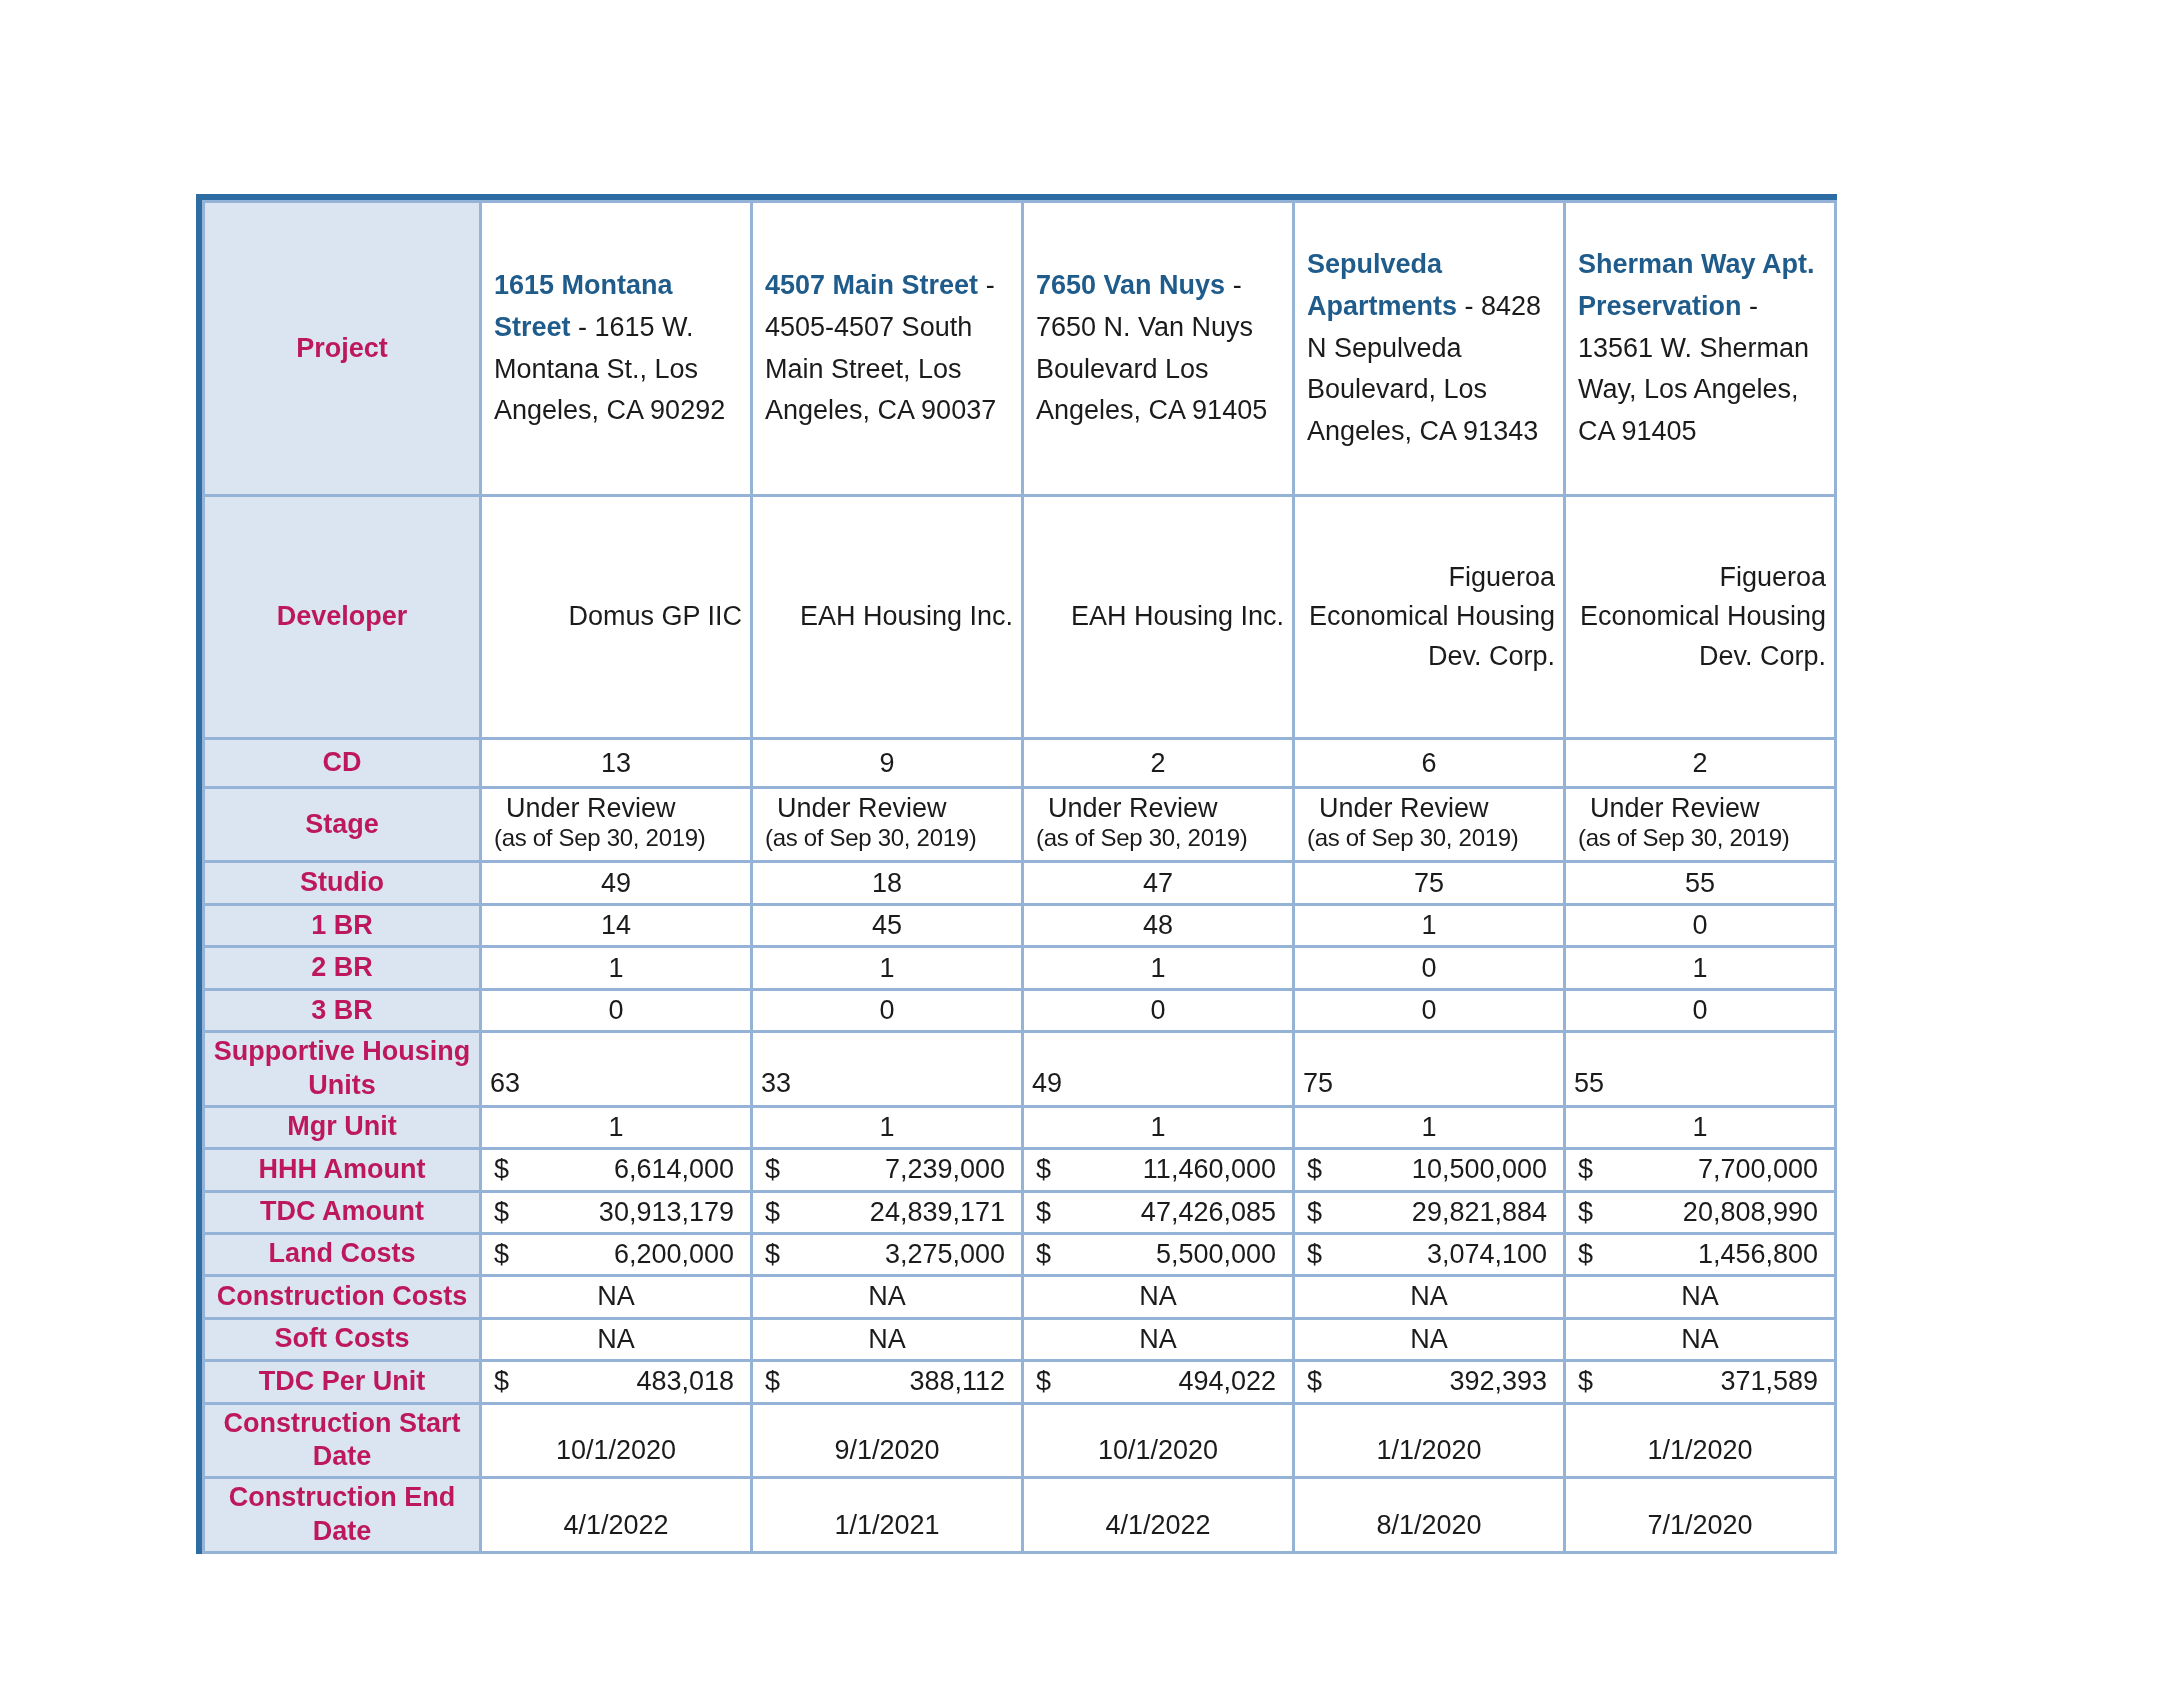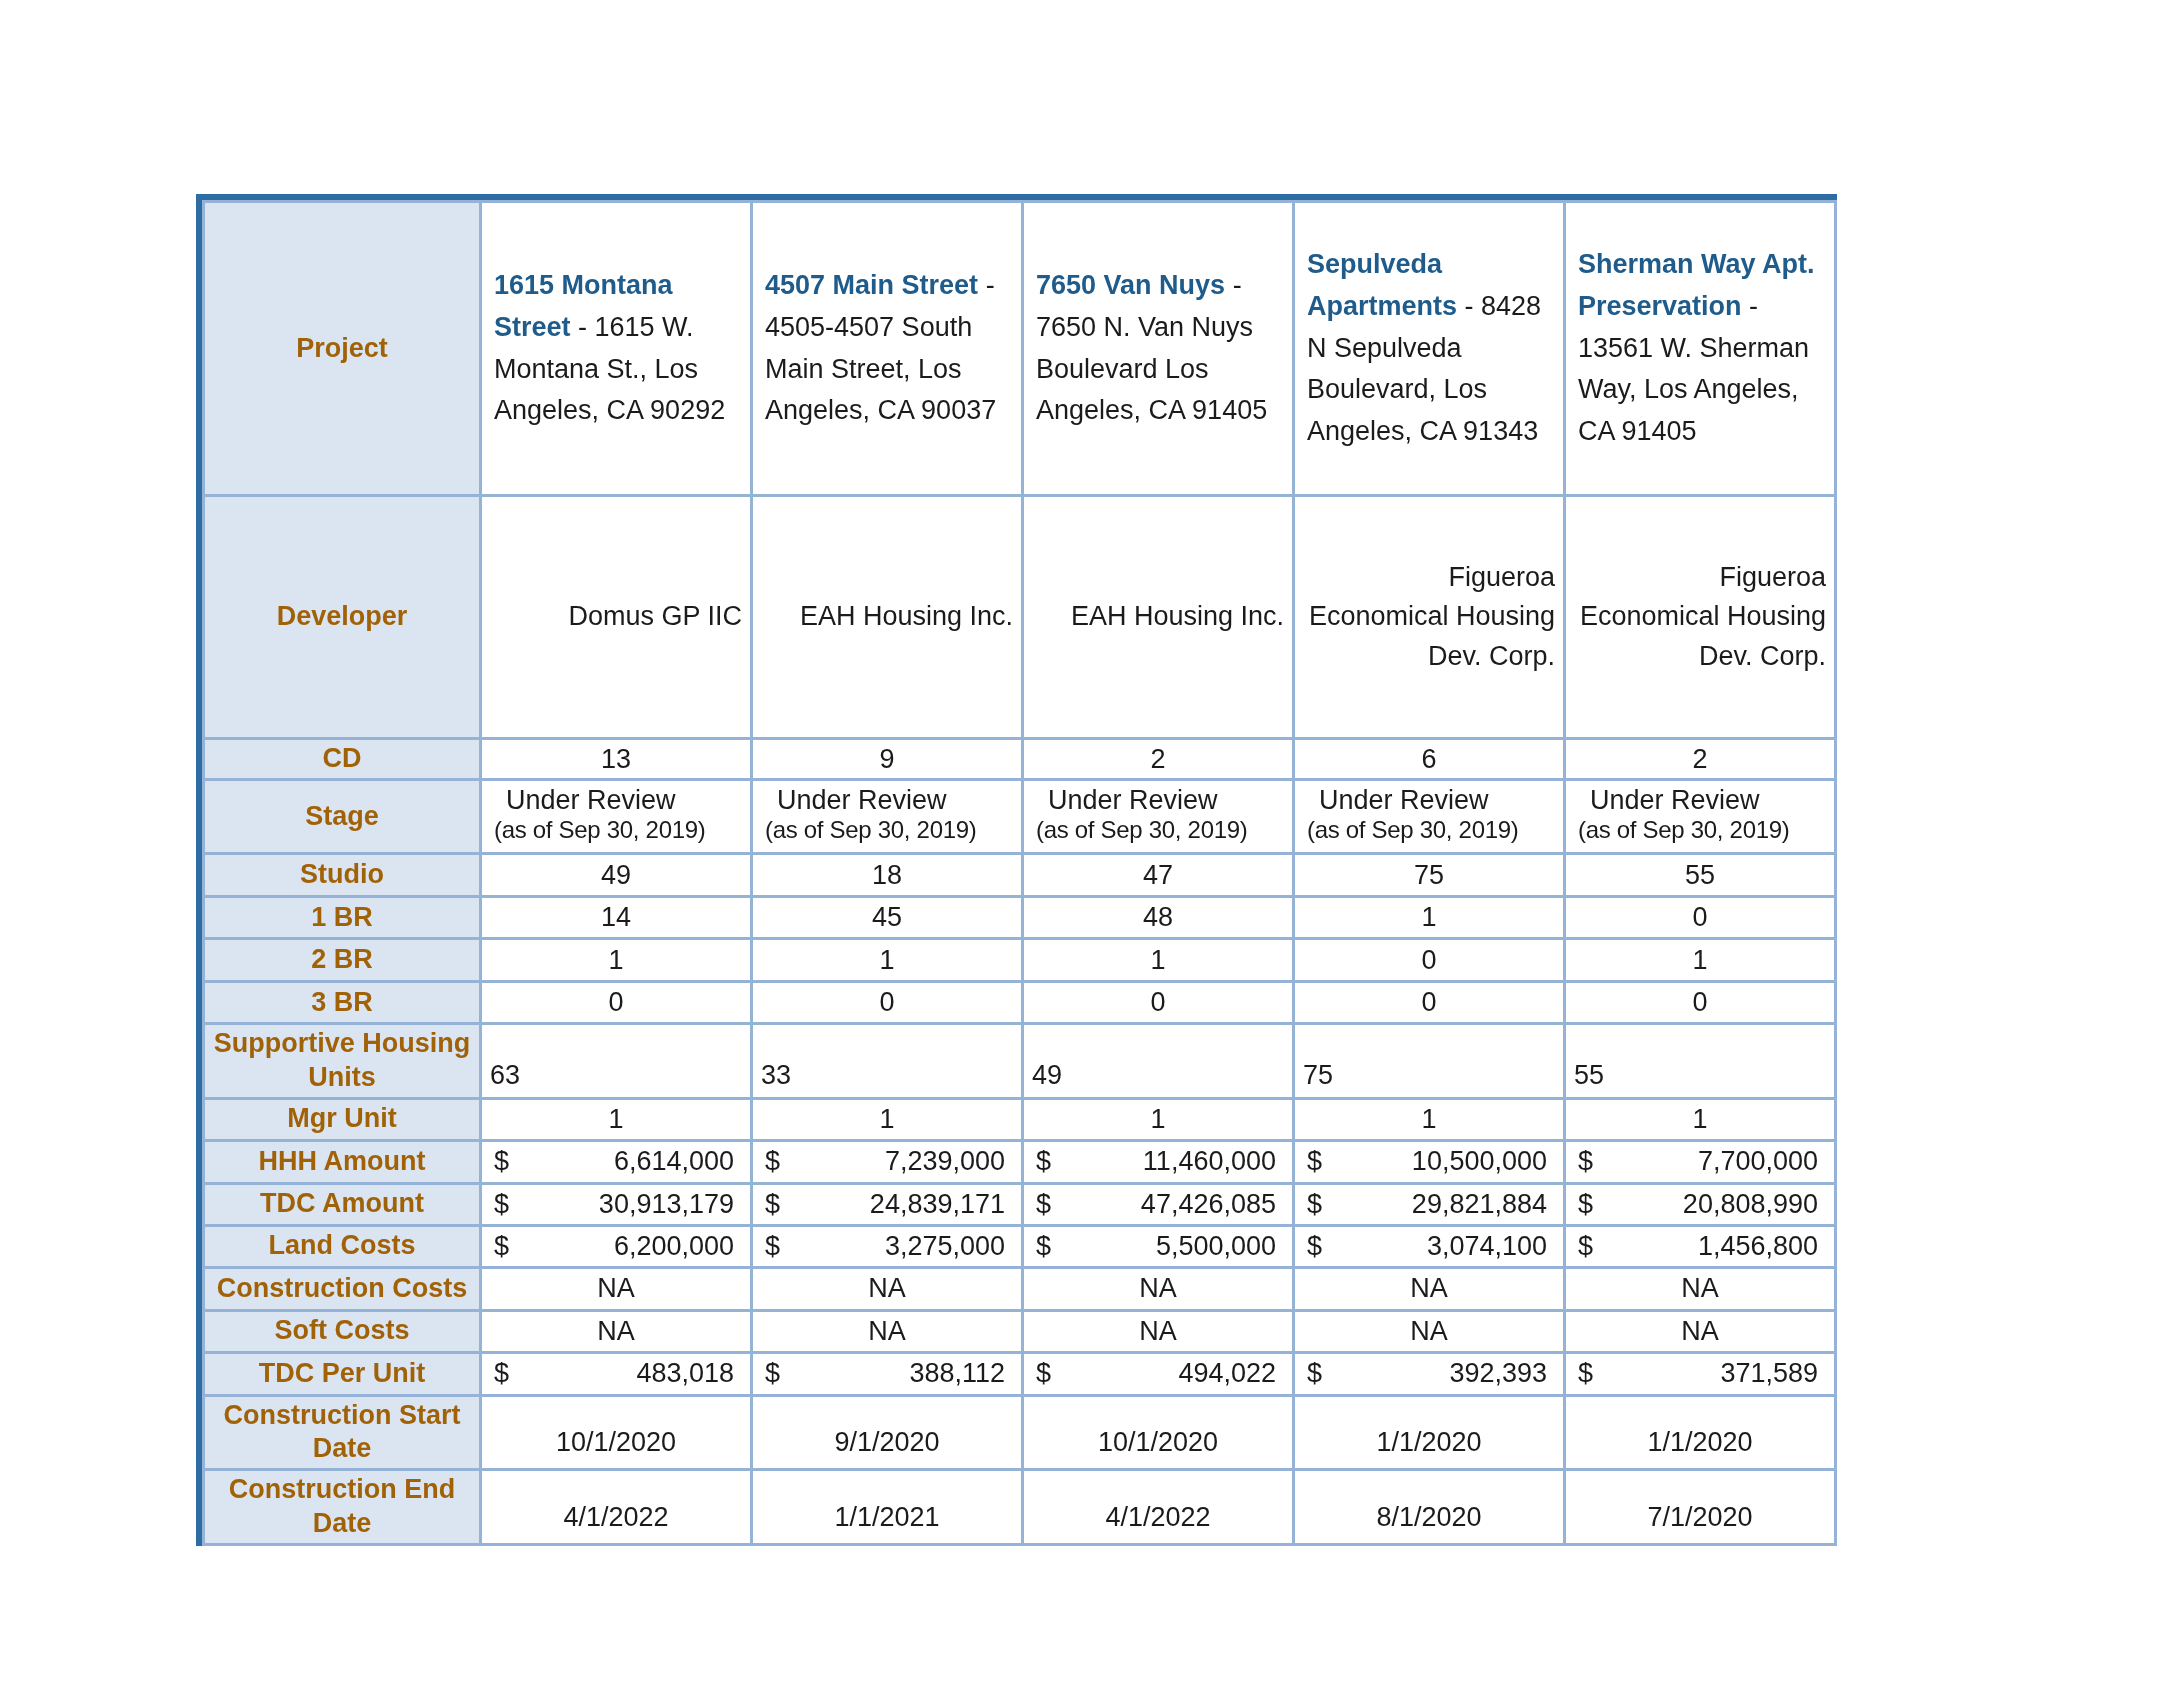--- a/index.html
+++ b/index.html
@@ -28,21 +28,21 @@
     overflow: hidden;
     font-size: 27px;
   }
   
   th.rowlab {
     background: #dbe5f1;
     font-weight: bold;
     text-align: center;
     vertical-align: middle;
     padding: 2px 6px;
-    color: #a16207;
+    color: #be185d;
     line-height: 1.25;
   }
   
   td.cell {
     background: #ffffff;
     vertical-align: middle;
     padding: 2px 8px;
   }
   td.project-cell {
     text-align: left;
@@ -113,21 +113,21 @@
 
   <tr style="height:243px">
     <th class="rowlab">Developer</th>
     <td class="cell dev-cell">Domus GP IIC</td>
     <td class="cell dev-cell">EAH Housing Inc.</td>
     <td class="cell dev-cell">EAH Housing Inc.</td>
     <td class="cell dev-cell">Figueroa Economical Housing Dev. Corp.</td>
     <td class="cell dev-cell">Figueroa Economical Housing Dev. Corp.</td>
   </tr>
 
-  <tr style="height:41px">
+  <tr style="height:49px">
     <th class="rowlab">CD</th>
     <td class="cell num-cell">13</td>
     <td class="cell num-cell">9</td>
     <td class="cell num-cell">2</td>
     <td class="cell num-cell">6</td>
     <td class="cell num-cell">2</td>
   </tr>
 
   <tr style="height:74px">
     <th class="rowlab">Stage</th>

